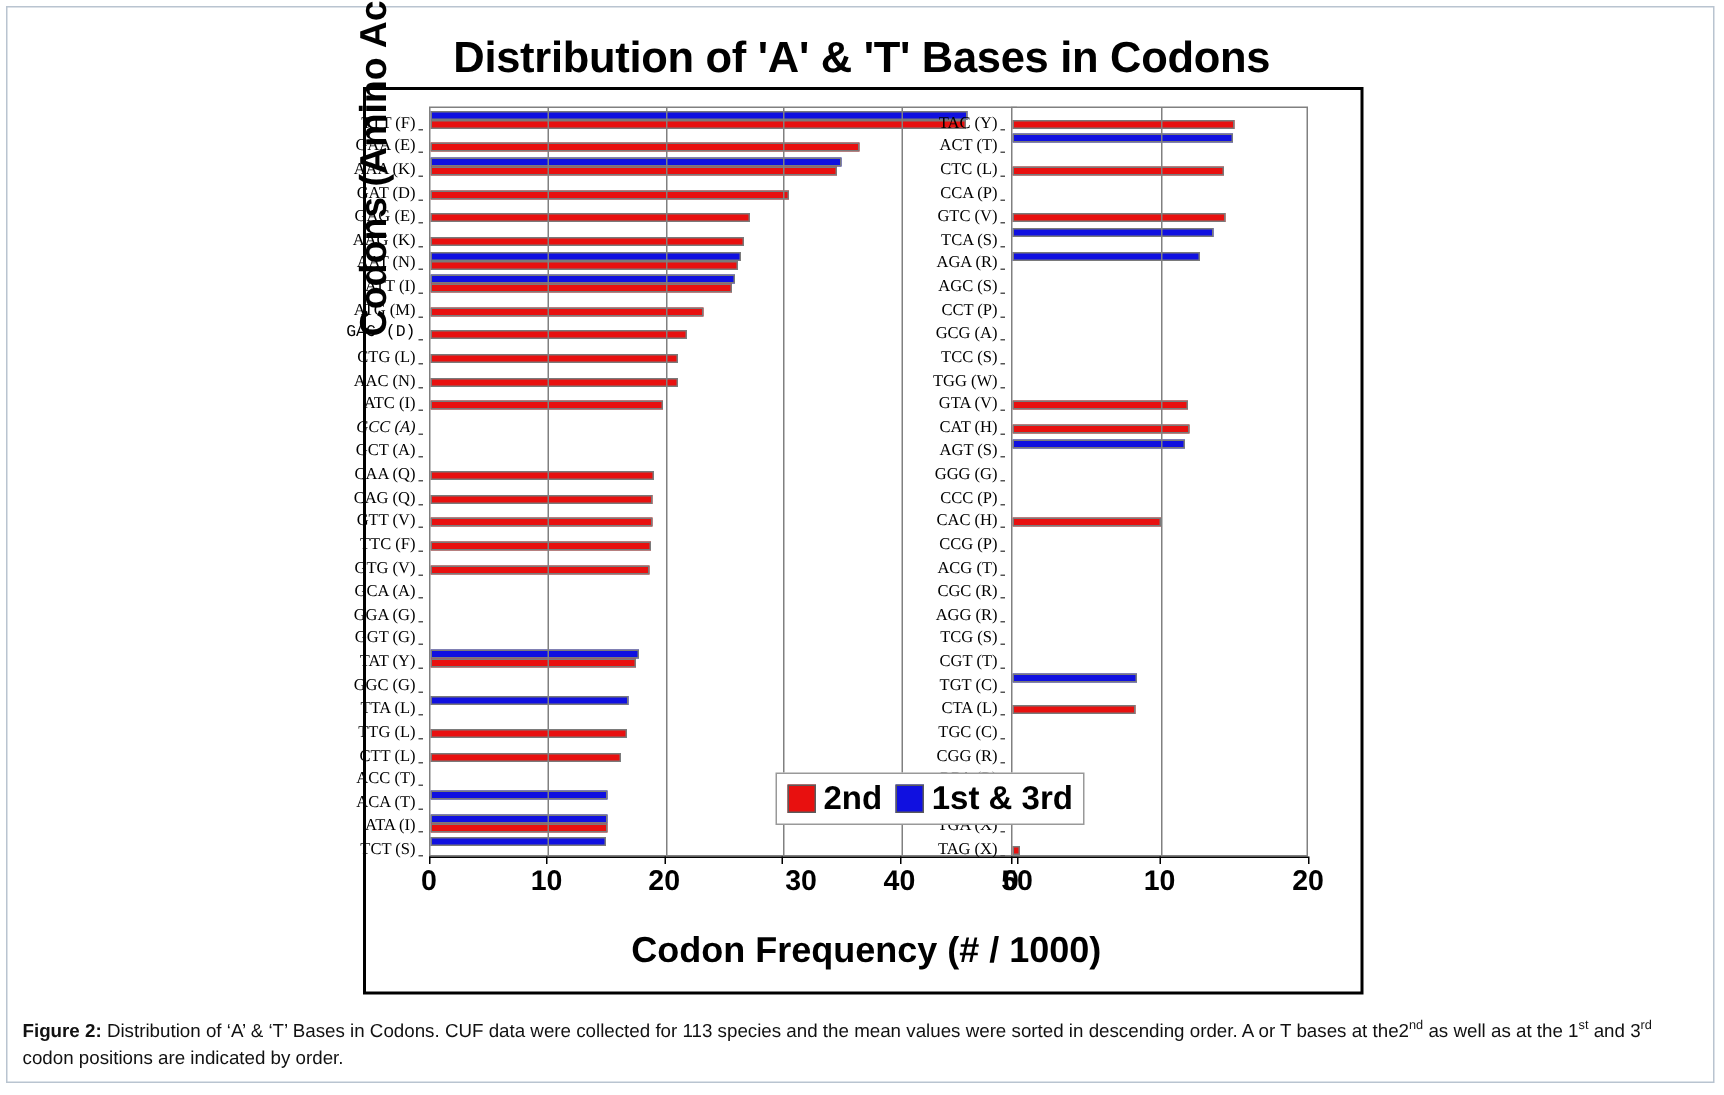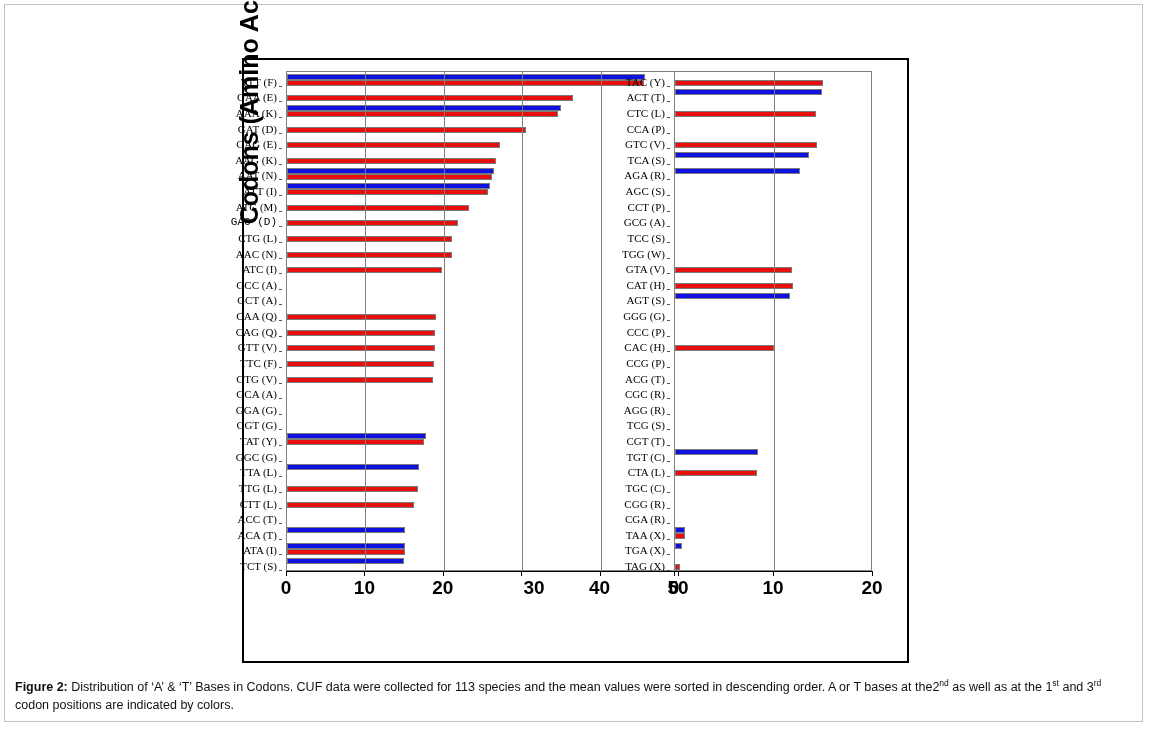--- a/index.html
+++ b/index.html
@@ -131,24 +131,26 @@
     font-size:12.5px;line-height:1.45;color:#111;
   }
   #caption b{font-weight:bold;}
   #caption sup{font-size:8.5px;vertical-align:super;}
 </style>
 </head>
 <body>
 
 <div id="figure-frame">
 
+  <div id="chart-title">Distribution of 'A' &amp; 'T' Bases in Codons</div>
 
   <div id="plot-outer">
 
     <div id="y-axis-title">Codons (Amino Acids)</div>
+    <div id="x-axis-title">Codon Frequency (# / 1000)</div>
 
     <div class="panel" id="panel-left">
       <div class="cat-labels" id="labels-left">
           <div class="cat" style="height: 15.625px;">
             <span>TTT (F)</span>
             <div class="tick"></div>
           </div>
           <div class="cat" style="height: 15.625px;">
             <span>GAA (E)</span>
             <div class="tick"></div>
@@ -190,21 +192,21 @@
             <div class="tick"></div>
           </div>
           <div class="cat" style="height: 15.625px;">
             <span>AAC (N)</span>
             <div class="tick"></div>
           </div>
           <div class="cat" style="height: 15.625px;">
             <span>ATC (I)</span>
             <div class="tick"></div>
           </div>
-          <div class="cat" style="height: 15.625px;">
+          <div class="cat" style="height: 15.625px; font-style: italic;">
             <span>GCC (A)</span>
             <div class="tick"></div>
           </div>
           <div class="cat" style="height: 15.625px;">
             <span>GCT (A)</span>
             <div class="tick"></div>
           </div>
           <div class="cat" style="height: 15.625px;">
             <span>CAA (Q)</span>
             <div class="tick"></div>
@@ -590,20 +592,30 @@
           <div class="line"></div>
           <div class="xt" style="left: 0px;"></div>
           <div class="xl" style="left: 0px;">0</div>
           <div class="xt" style="left: 99px;"></div>
           <div class="xl" style="left: 99px;">10</div>
           <div class="xt" style="left: 198px;"></div>
           <div class="xl" style="left: 198px;">20</div>
         </div>
     </div>
 
+    <div id="legend">
+      <span class="lg-item">
+        <span class="swatch red"></span>
+        <span>2nd</span>
+      </span>
+      <span class="lg-item">
+        <span class="swatch blue"></span>
+        <span>1st &amp; 3rd</span>
+      </span>
+    </div>
 
   </div>
 
   <div id="caption">
-    <b>Figure 2:</b><span> Distribution of ‘A’ &amp; ‘T’ Bases in Codons. CUF data were collected for 113 species and the mean values were sorted in descending order. A or T bases at the</span><span>2</span><sup>nd</sup><span> as well as at the 1</span><sup>st</sup><span> and 3</span><sup>rd</sup><span> codon positions are indicated by colors.</span>
+    <b>Figure 2:</b><span> Distribution of ‘A’ &amp; ‘T’ Bases in Codons. CUF data were collected for 113 species and the mean values were sorted in descending order. A or T bases at the</span><span>2</span><sup>nd</sup><span> as well as at the 1</span><sup>st</sup><span> and 3</span><sup>rd</sup><span> codon positions are indicated by order.</span>
   </div>
 
 </div>
 
 </body></html>

